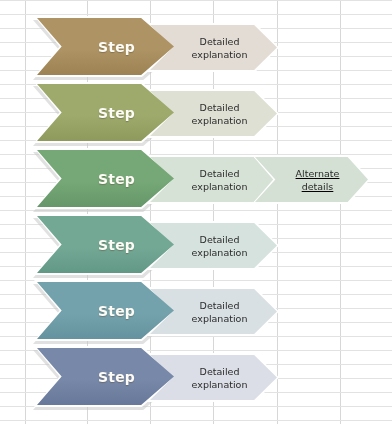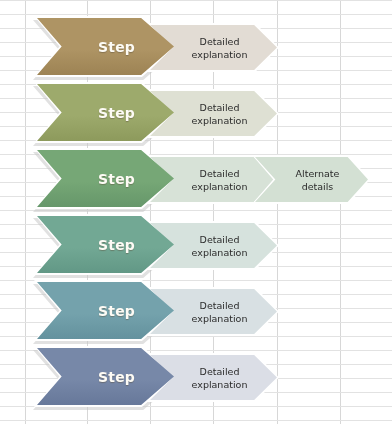--- a/index.html
+++ b/index.html
@@ -131,20 +131,21 @@
 
   
   .alt-chevron {
     left: 255px;
     top: 7px;
     width: 113px;
     height: 45px;
     clip-path: polygon(0% 0%, 82% 0%, 100% 50%, 82% 100%, 0% 100%, 18% 50%);
     -webkit-clip-path: polygon(0% 0%, 82% 0%, 100% 50%, 82% 100%, 0% 100%, 18% 50%);
     padding-left: 12px;
+    text-decoration: underline;
   }
   .alt-outline {
     position: absolute;
     left: 252px;
     top: 5px;
     width: 118px;
     height: 49px;
     clip-path: polygon(0% 0%, 82% 0%, 100% 50%, 82% 100%, 0% 100%, 18% 50%);
     -webkit-clip-path: polygon(0% 0%, 82% 0%, 100% 50%, 82% 100%, 0% 100%, 18% 50%);
     background: #ffffff;

